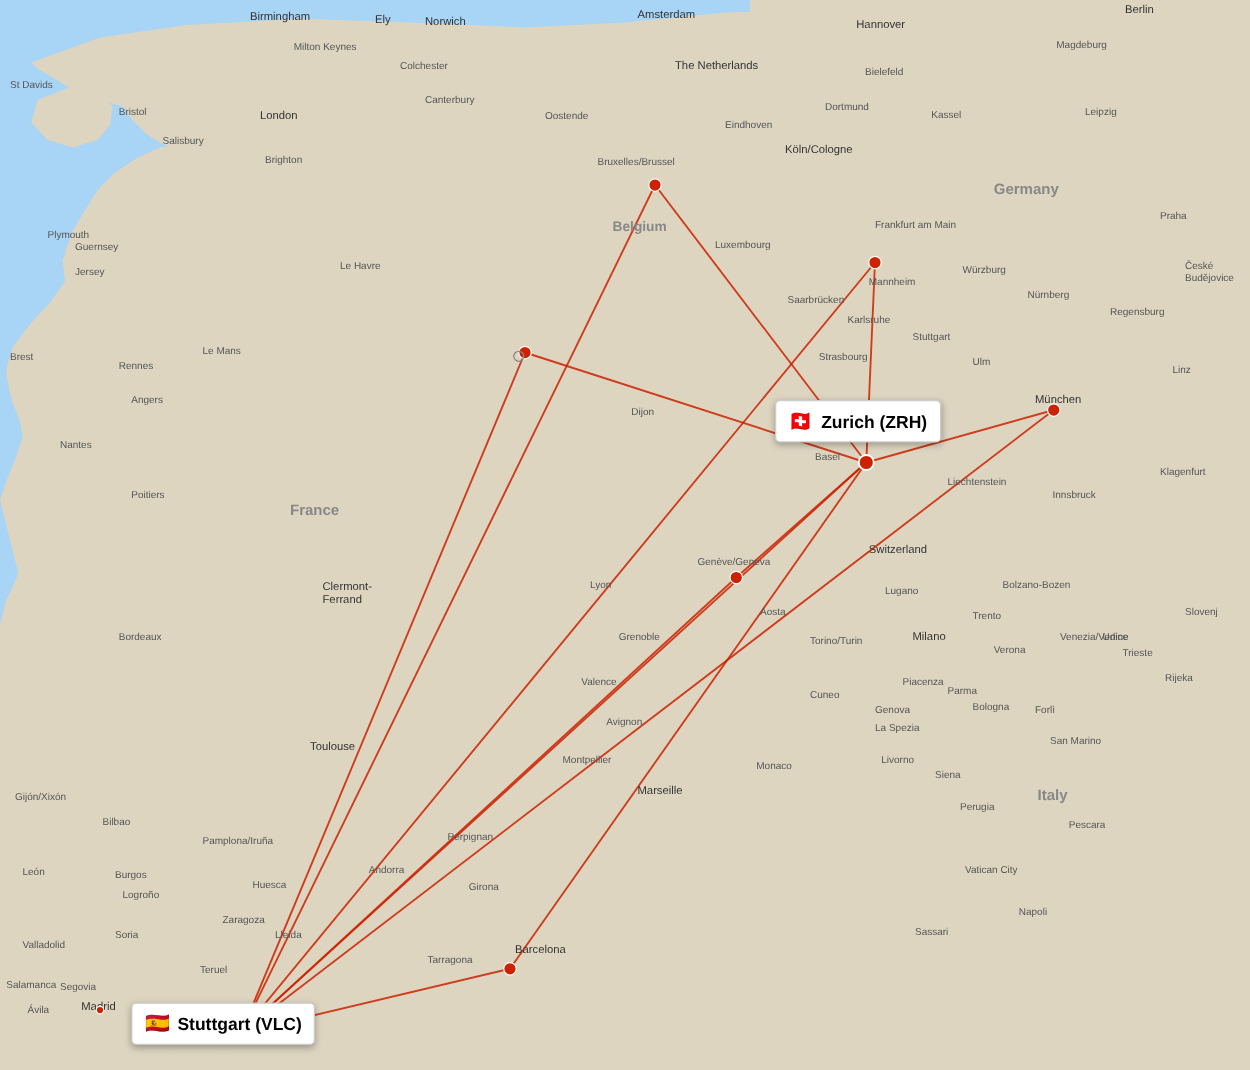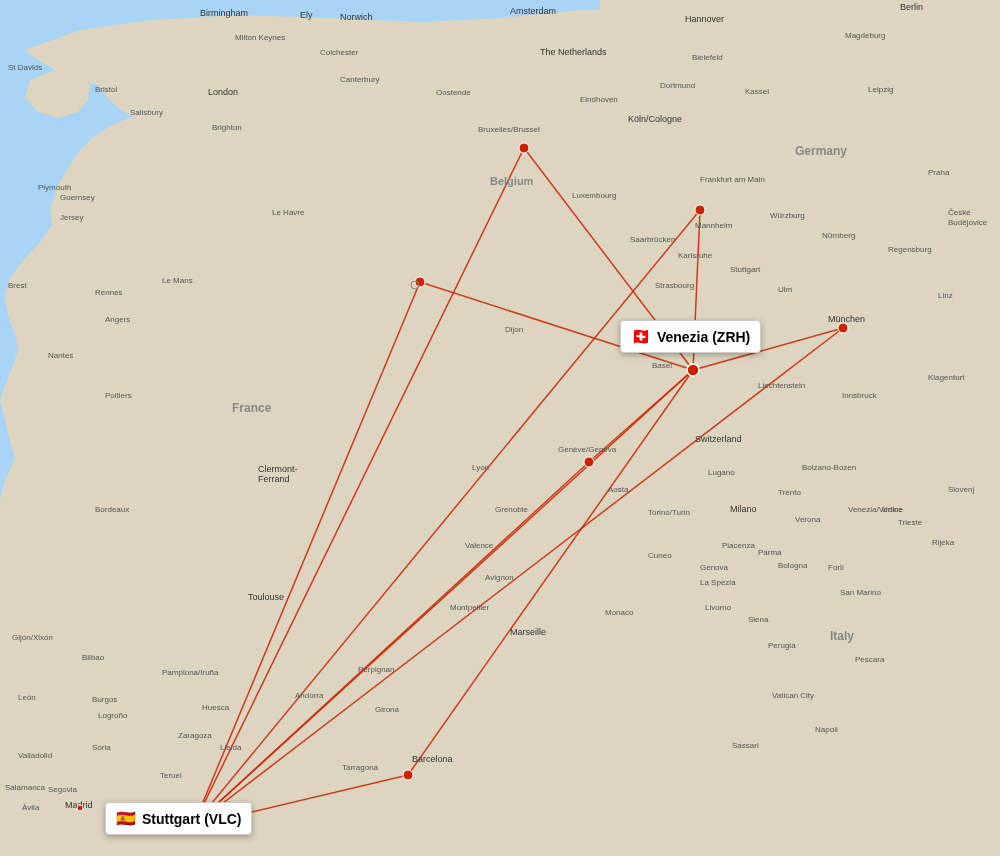--- a/index.html
+++ b/index.html
@@ -321,20 +321,20 @@
 
     <circle cx="193" cy="826" r="6" fill="#cc2200" stroke="white" stroke-width="1.5"></circle>
 
     <circle cx="415" cy="285" r="4" fill="none" stroke="#888" stroke-width="1"></circle>
 
     <circle cx="80" cy="808" r="3" fill="#cc2200" stroke="white" stroke-width="1"></circle>
   </svg>
 
   <div class="airport-card" id="zurich-card">
     <span class="flag">🇨🇭</span>
-    <span>Venezia (ZRH)</span>
+    <span>Zurich (ZRH)</span>
   </div>
 
   <div class="airport-card" id="valencia-card">
     <span class="flag">🇪🇸</span>
     <span>Stuttgart (VLC)</span>
   </div>
 </div>
 
 </body></html>

